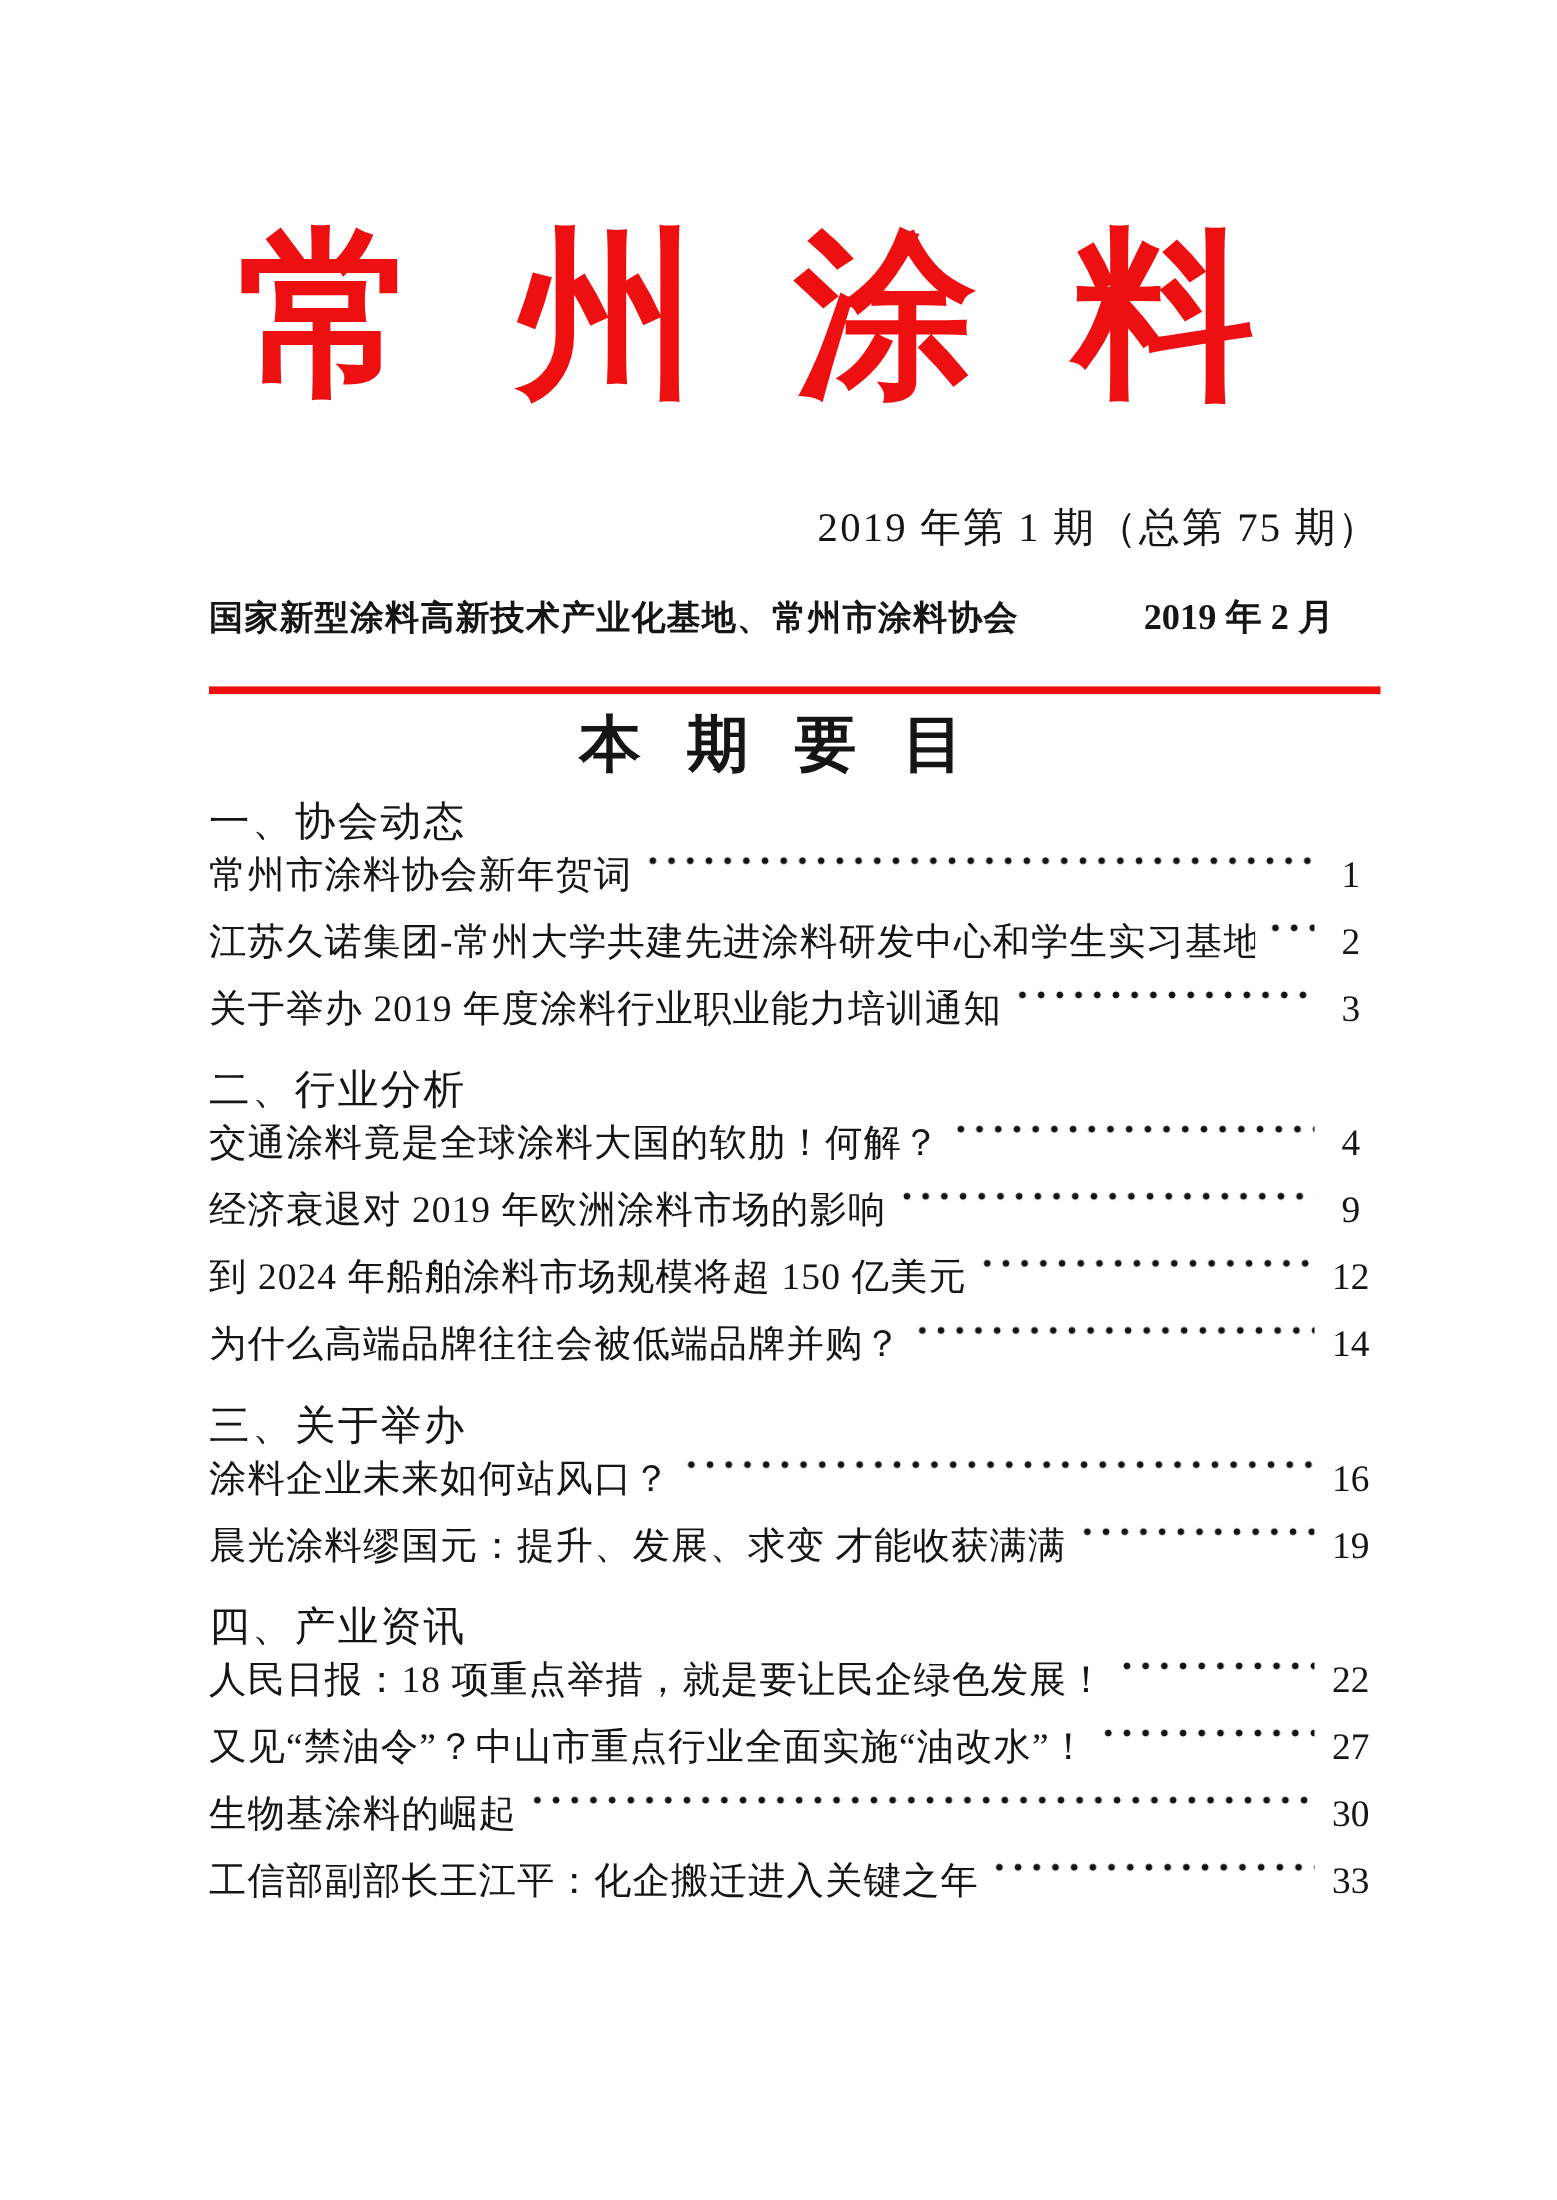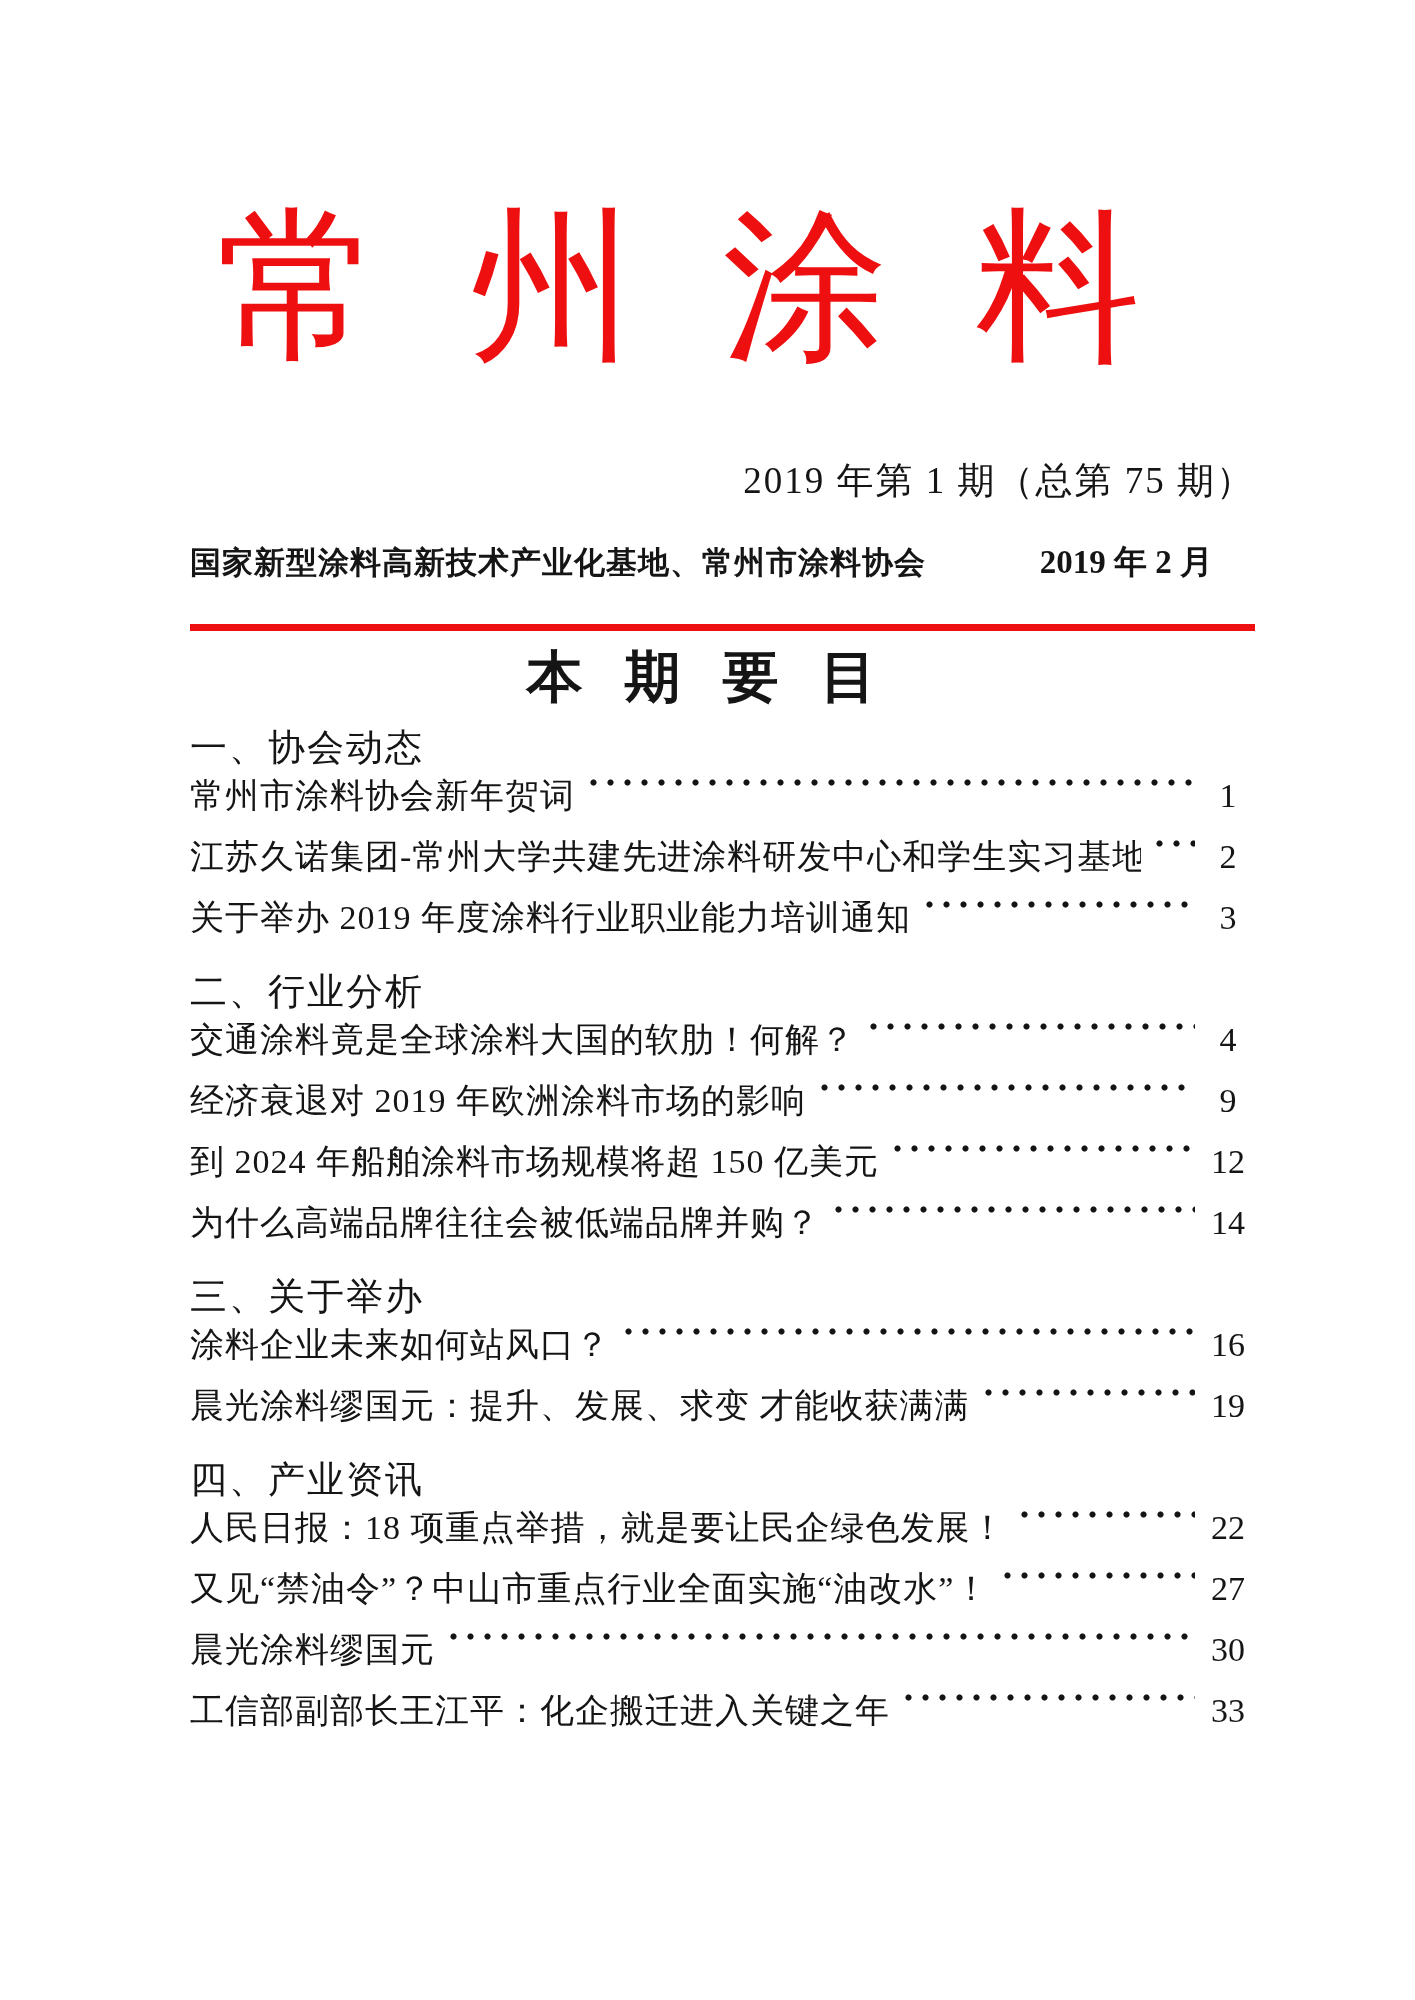--- a/index.html
+++ b/index.html
@@ -18,21 +18,21 @@
     box-sizing: border-box;
     padding: 0 160px 0 190px;
     background: #ffffff;
     overflow: hidden;
   }
   .masthead-title {
     margin: 0;
     padding-top: 205px;
     font-size: 165px;
     line-height: 1;
-    font-weight: normal;
+    font-weight: bold;
     text-align: center;
     letter-spacing: 88px;
     color: var(--accent, #ee1010);
     white-space: nowrap;
   }
   .issue-line {
     margin-top: 92px;
     font-size: 37px;
     line-height: 1;
     font-weight: normal;
@@ -188,21 +188,21 @@
         <span class="toc-label">人民日报：18 项重点举措，就是要让民企绿色发展！</span>
         <span class="dot-leader"></span>
         <span class="toc-page">22</span>
       </div>
       <div class="toc-row">
         <span class="toc-label">又见“禁油令”？中山市重点行业全面实施“油改水”！</span>
         <span class="dot-leader"></span>
         <span class="toc-page">27</span>
       </div>
       <div class="toc-row">
-        <span class="toc-label">晨光涂料缪国元</span>
+        <span class="toc-label">生物基涂料的崛起</span>
         <span class="dot-leader"></span>
         <span class="toc-page">30</span>
       </div>
       <div class="toc-row">
         <span class="toc-label">工信部副部长王江平：化企搬迁进入关键之年</span>
         <span class="dot-leader"></span>
         <span class="toc-page">33</span>
       </div>
     </div>
 

